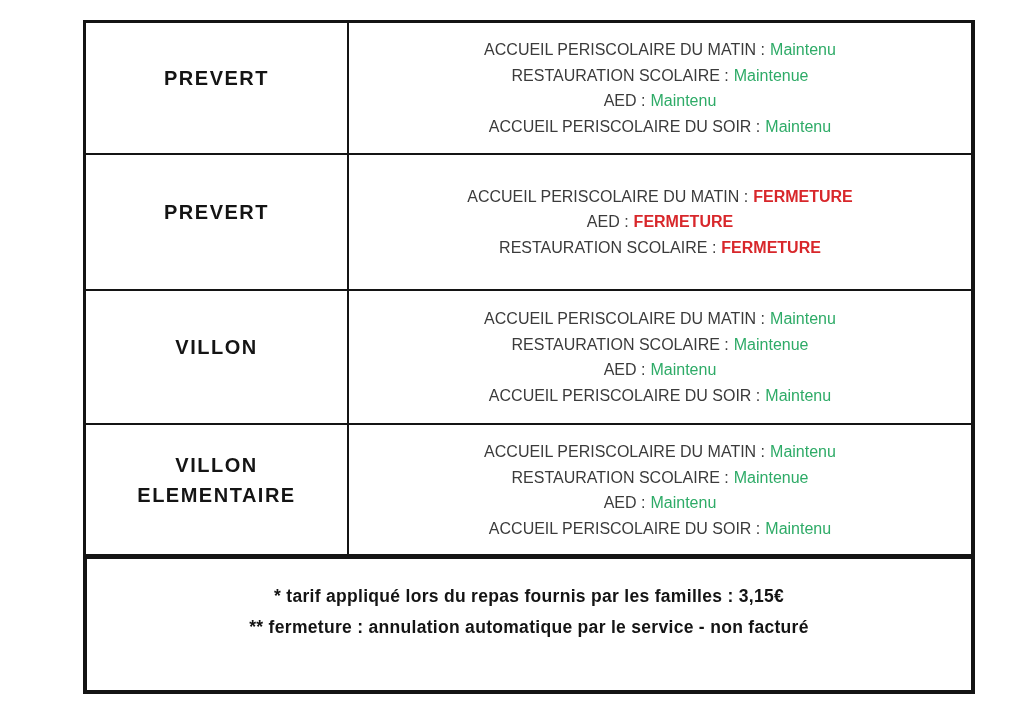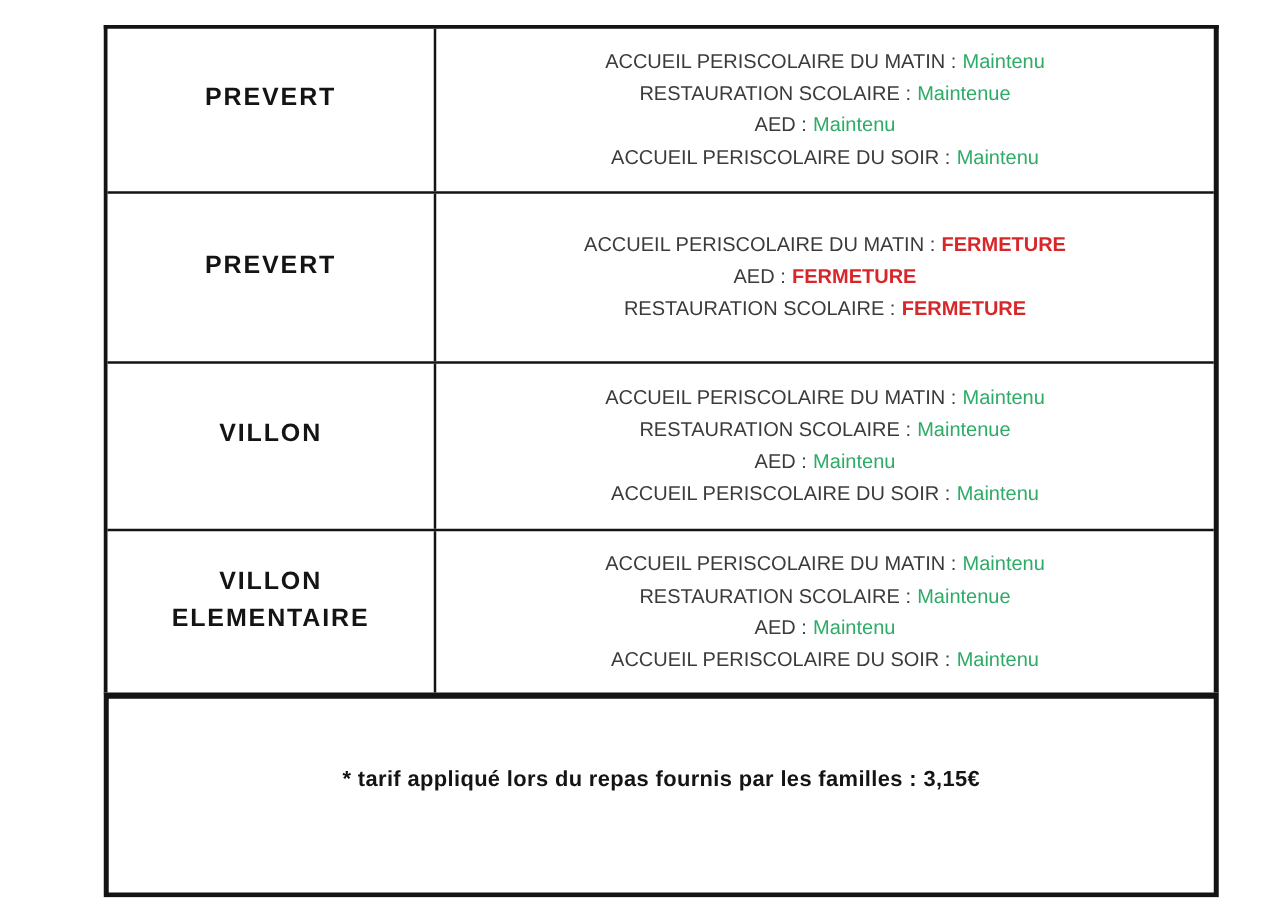--- a/index.html
+++ b/index.html
@@ -63,21 +63,21 @@
     white-space: nowrap;
   }
   .svc-status { margin-left: 5px; }
   .st-open   { color: var(--green, #2eab67); }
   .st-closed { color: var(--red, #d8272b); font-weight: bold; }
   .footer-box {
     position: absolute;
     left: 83px;
     top: 554px;
     width: 892px;
-    height: 164px;
+    height: 140px;
     border: 4px solid var(--line, #141414);
     border-top-width: 5px;
     background: #ffffff;
     display: flex;
     flex-direction: column;
     justify-content: center;
     align-items: center;
     padding-bottom: 26px;
   }
   .footnote {
@@ -172,15 +172,16 @@
         <div class="svc-line">
           <span class="svc-label">ACCUEIL PERISCOLAIRE DU SOIR :</span><span class="svc-status st-open">Maintenu</span>
         </div>
       </div>
     </div>
 
   </div>
 
   <div class="footer-box">
     <div class="footnote">* tarif appliqué lors du repas fournis par les familles : 3,15€</div>
+    <div class="footnote">** fermeture : annulation automatique par le service - non facturé</div>
   </div>
 
 </div>
 
 </body></html>

